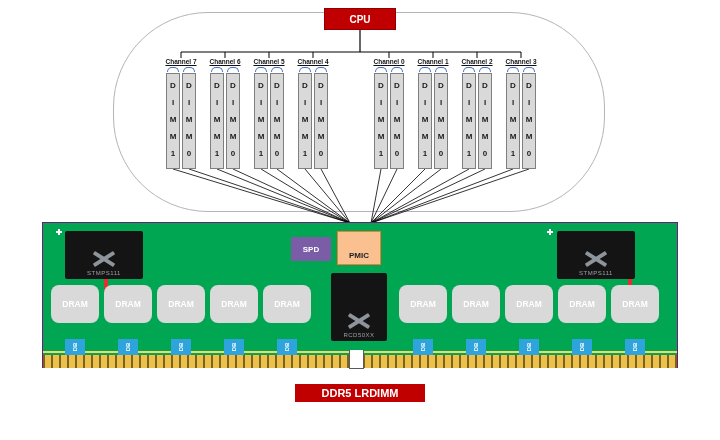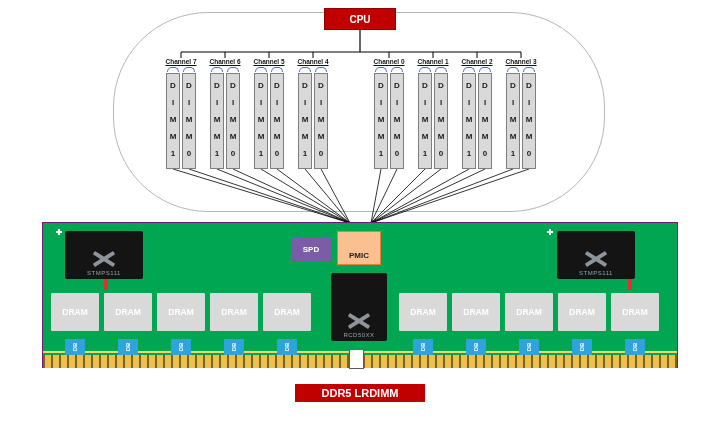--- a/index.html
+++ b/index.html
@@ -42,23 +42,23 @@
     background:#8d949b;border-radius:1px}
   .x-logo::before{transform:rotate(32deg)}
   .x-logo::after{transform:rotate(-32deg)}
 
   .spd{position:absolute;left:248px;top:14px;width:40px;height:24px;background:var(--spd-purple,#7b5ca6);
     color:#fff;font-size:8px;font-weight:bold;display:flex;align-items:center;justify-content:center}
   .pmic{position:absolute;left:294px;top:8px;width:44px;height:34px;background:var(--pmic-fill,#fac08f);
     border:1.5px solid var(--pmic-border,#ed7d31);color:#222;font-size:8px;font-weight:bold;
     display:flex;align-items:flex-end;justify-content:center;padding-bottom:4px}
 
-  .dram{position:absolute;top:70px;width:48px;height:38px;background:var(--dram-gray,#d9d9d9);
+  .dram{position:absolute;top:62px;width:48px;height:38px;background:var(--dram-gray,#d9d9d9);
     color:#fff;font-weight:bold;font-size:8.5px;display:flex;align-items:center;justify-content:center;
-    border-radius:1px}
+    border-radius:8px}
   .db{position:absolute;top:116px;width:20px;height:16px;background:var(--db-blue,#2ea3dc);
     color:#fff;font-size:6px;font-weight:bold;display:flex;align-items:center;justify-content:center}
   .db span{transform:rotate(-90deg);display:block}
 
   .gold-line{position:absolute;left:0;top:128px;width:634px;height:2px;background:#f2d573}
   .gold-strip{position:absolute;left:0;top:132px;width:634px;height:13px;
     background:repeating-linear-gradient(90deg,var(--gold-tick,#7a6520) 0 2px,var(--gold,#ecc04a) 2px 8px)}
   .notch{position:absolute;left:306px;top:127px;width:15px;height:19px;background:#fff;
     border:1px solid #5a5a5a;border-top:none;z-index:3}
 

